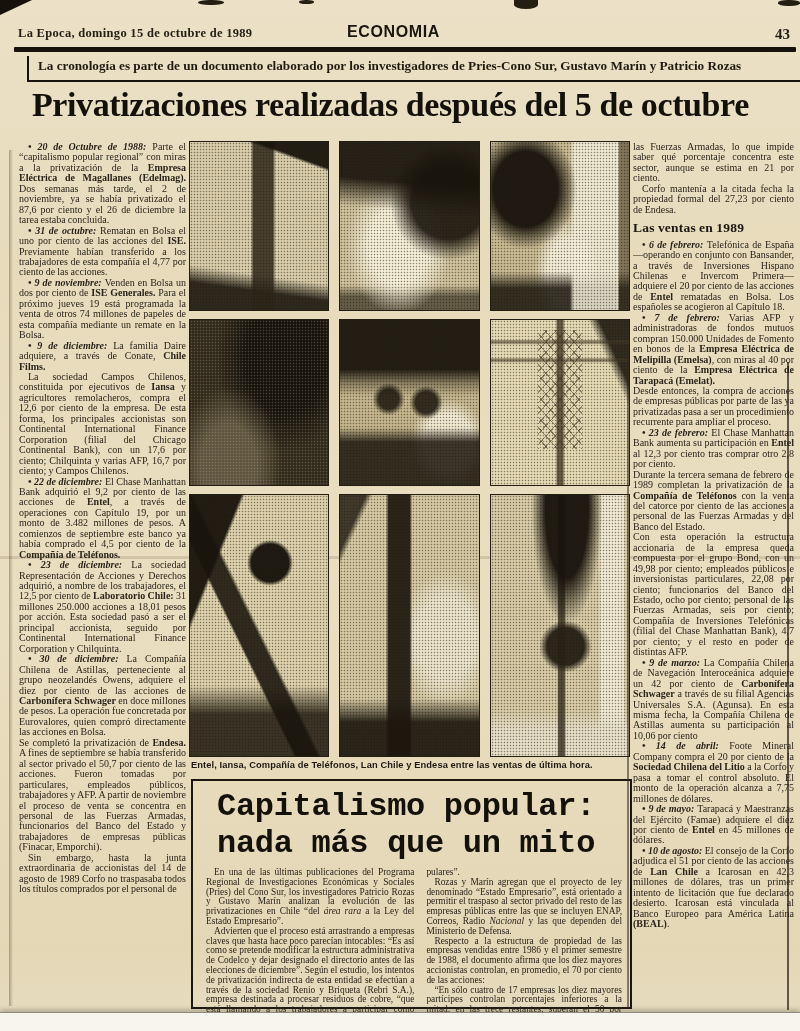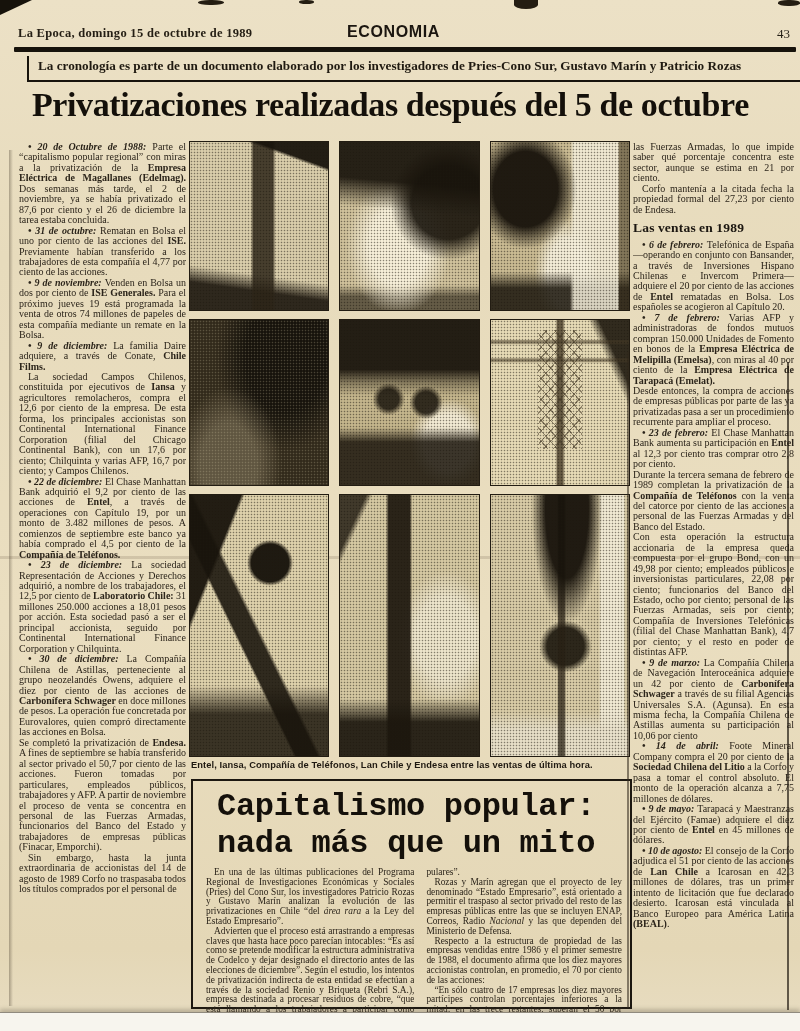--- a/index.html
+++ b/index.html
@@ -4,21 +4,21 @@
 <style>
   html,body{margin:0;padding:0;background:#c9c2b2;}
   .page{
     position:relative;width:800px;height:1031px;overflow:hidden;
     background:linear-gradient(180deg,#ece1c6 0%,#e7dbbc 25%,#eadec0 60%,#e4d7b6 92%,#e8ddc2 100%);
     font-family:"Liberation Serif","DejaVu Serif",serif;color:#29231a;
   }
   
   .masthead{position:absolute;left:18px;top:26px;font-size:12.5px;font-weight:bold;letter-spacing:.3px;color:#241e14;}
   .section{position:absolute;left:50%;top:23px;transform:translateX(-57%);font-family:"Liberation Sans","DejaVu Sans",sans-serif;font-size:16px;font-weight:bold;letter-spacing:.6px;color:#1b1610;}
-  .pagenum{position:absolute;right:10px;top:26px;font-size:13px;font-weight:normal;color:#241e14;margin-left:44px;}
+  .pagenum{position:absolute;right:10px;top:26px;font-size:15px;font-weight:bold;color:#241e14;margin-left:44px;}
   .rule-thick{position:absolute;left:14px;top:47px;width:782px;height:5px;background:#17130c;border-radius:1px;}
   .kicker{position:absolute;left:27px;top:56px;width:766px;padding:2px 0 6px 9px;border-left:2px solid #17130c;border-bottom:2.5px solid #17130c;font-size:13.2px;font-weight:bold;color:#201a11;}
   .headline{position:absolute;left:30px;top:84px;width:762px;font-size:34px;font-weight:bold;letter-spacing:-.4px;color:#14100a;}
   
   .txtcol{position:absolute;font-size:10px;line-height:10.45px;text-align:justify;overflow:hidden;color:#2b241a;word-spacing:-.3px;}
   .col-left{left:19px;top:142px;width:167px;height:864px;}
   .col-right{left:633px;top:142px;width:161px;height:868px;}
   .para{margin:0;text-indent:9px;}
   .para.ni{text-indent:0;}
   .para.subhead{font-size:13.5px;font-weight:bold;text-indent:0;margin:8px 0 6px;letter-spacing:.2px;color:#1b1610;}
@@ -92,21 +92,21 @@
       <p class="para"><span class="seg-d">• 22 de diciembre: </span><span class="seg-n">El Chase Manhattan Bank adquirió el 9,2 por ciento de las acciones de </span><span class="seg-b">Entel</span><span class="seg-n">, a través de operaciones con Capítulo 19, por un monto de 3.482 millones de pesos. A comienzos de septiembre este banco ya había comprado el 4,5 por ciento de la </span><span class="seg-b">Compañía de Teléfonos.</span></p>
       <p class="para"><span class="seg-d">• 23 de diciembre: </span><span class="seg-n">La sociedad Representación de Acciones y Derechos adquirió, a nombre de los trabajadores, el 12,5 por ciento de </span><span class="seg-b">Laboratorio Chile: </span><span class="seg-n">31 millones 250.000 acciones a 18,01 pesos por acción. Esta sociedad pasó a ser el principal accionista, seguido por Continental International Finance Corporation y Chilquinta.</span></p>
       <p class="para"><span class="seg-d">• 30 de diciembre: </span><span class="seg-n">La Compañía Chilena de Astillas, perteneciente al grupo neozelandés Owens, adquiere el diez por ciento de las acciones de </span><span class="seg-b">Carbonífera Schwager</span><span class="seg-n"> en doce millones de pesos. La operación fue concretada por Eurovalores, quien compró directamente las acciones en Bolsa.</span></p>
       <p class="para ni"><span class="seg-n">Se completó la privatización de </span><span class="seg-b">Endesa. </span><span class="seg-n">A fines de septiembre se había transferido al sector privado el 50,7 por ciento de las acciones. Fueron tomadas por particulares, empleados públicos, trabajadores y AFP. A partir de noviembre el proceso de venta se concentra en personal de las Fuerzas Armadas, funcionarios del Banco del Estado y trabajadores de empresas públicas (Finacar, Emporchi).</span></p>
       <p class="para"><span class="seg-n">Sin embargo, hasta la junta extraordinaria de accionistas del 14 de agosto de 1989 Corfo no traspasaba todos los títulos comprados por el personal de</span></p>
     </div>
   <div class="txtcol col-right">
       <p class="para ni"><span class="seg-n">las Fuerzas Armadas, lo que impide saber qué porcentaje concentra este sector, aunque se estima en 21 por ciento.</span></p>
       <p class="para"><span class="seg-n">Corfo mantenía a la citada fecha la propiedad formal del 27,23 por ciento de Endesa.</span></p>
       <p class="para subhead"><span class="seg-n">Las ventas en 1989</span></p>
-      <p class="para"><span class="seg-d">• 6 de febrero: </span><span class="seg-n">Telefónica de España —operando en conjunto con Bansander, a través de Inversiones Hispano Chilenas e Invercom Primera— adquiere el 20 por ciento de las acciones de </span><span class="seg-b">Entel</span><span class="seg-n"> rematadas en Bolsa. Los españoles se acogieron al Capítulo 20.</span></p>
+      <p class="para"><span class="seg-d">• 6 de febrero: </span><span class="seg-n">Telefónica de España —operando en conjunto con Bansander, a través de Inversiones Hispano Chilenas e Invercom Primera— adquiere el 20 por ciento de las acciones de </span><span class="seg-b">Entel</span><span class="seg-n"> rematadas en Bolsa. Los españoles se acogieron al Capítulo 18.</span></p>
       <p class="para"><span class="seg-d">• 7 de febrero: </span><span class="seg-n">Varias AFP y administradoras de fondos mutuos compran 150.000 Unidades de Fomento en bonos de la </span><span class="seg-b">Empresa Eléctrica de Melipilla (Emelsa)</span><span class="seg-n">, con miras al 40 por ciento de la </span><span class="seg-b">Empresa Eléctrica de Tarapacá (Emelat).</span></p>
       <p class="para ni"><span class="seg-n">Desde entonces, la compra de acciones de empresas públicas por parte de las ya privatizadas pasa a ser un procedimiento recurrente para ampliar el proceso.</span></p>
       <p class="para"><span class="seg-d">• 23 de febrero: </span><span class="seg-n">El Chase Manhattan Bank aumenta su participación en </span><span class="seg-b">Entel</span><span class="seg-n"> al 12,3 por ciento tras comprar otro 2,8 por ciento.</span></p>
       <p class="para ni"><span class="seg-n">Durante la tercera semana de febrero de 1989 completan la privatización de la </span><span class="seg-b">Compañía de Teléfonos</span><span class="seg-n"> con la venta del catorce por ciento de las acciones a personal de las Fuerzas Armadas y del Banco del Estado.</span></p>
       <p class="para ni"><span class="seg-n">Con esta operación la estructura accionaria de la empresa queda compuesta por el grupo Bond, con un 49,98 por ciento; empleados públicos e inversionistas particulares, 22,08 por ciento; funcionarios del Banco del Estado, ocho por ciento; personal de las Fuerzas Armadas, seis por ciento; Compañía de Inversiones Telefónicas (filial del Chase Manhattan Bank), 4,7 por ciento; y el resto en poder de distintas AFP.</span></p>
       <p class="para"><span class="seg-d">• 9 de marzo: </span><span class="seg-n">La Compañía Chilena de Navegación Interoceánica adquiere un 42 por ciento de </span><span class="seg-b">Carbonífera Schwager</span><span class="seg-n"> a través de su filial Agencias Universales S.A. (Agunsa). En esta misma fecha, la Compañía Chilena de Astillas aumenta su participación al 10,06 por ciento</span></p>
       <p class="para"><span class="seg-d">• 14 de abril: </span><span class="seg-n">Foote Mineral Company compra el 20 por ciento de la </span><span class="seg-b">Sociedad Chilena del Litio</span><span class="seg-n"> a la Corfo y pasa a tomar el control absoluto. El monto de la operación alcanza a 7,75 millones de dólares.</span></p>
       <p class="para"><span class="seg-d">• 9 de mayo: </span><span class="seg-n">Tarapacá y Maestranzas del Ejército (Famae) adquiere el diez por ciento de </span><span class="seg-b">Entel</span><span class="seg-n"> en 45 millones de dólares.</span></p>
       <p class="para"><span class="seg-d">• 10 de agosto: </span><span class="seg-n">El consejo de la Corfo adjudica el 51 por ciento de las acciones de </span><span class="seg-b">Lan Chile</span><span class="seg-n"> a Icarosan en 42,3 millones de dólares, tras un primer intento de licitación que fue declarado desierto. Icarosan está vinculada al Banco Europeo para América Latina </span><span class="seg-b">(BEAL)</span><span class="seg-n">.</span></p>
     </div>

